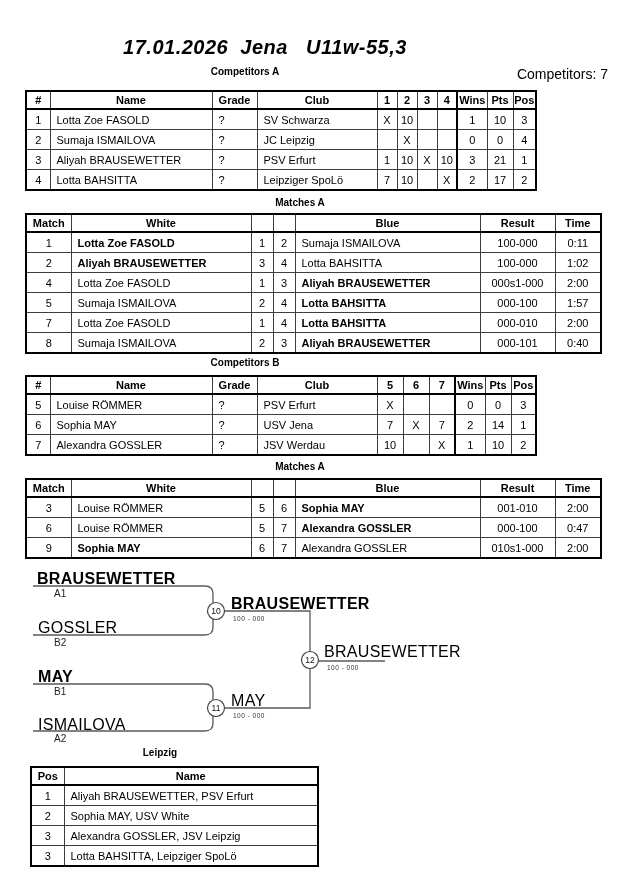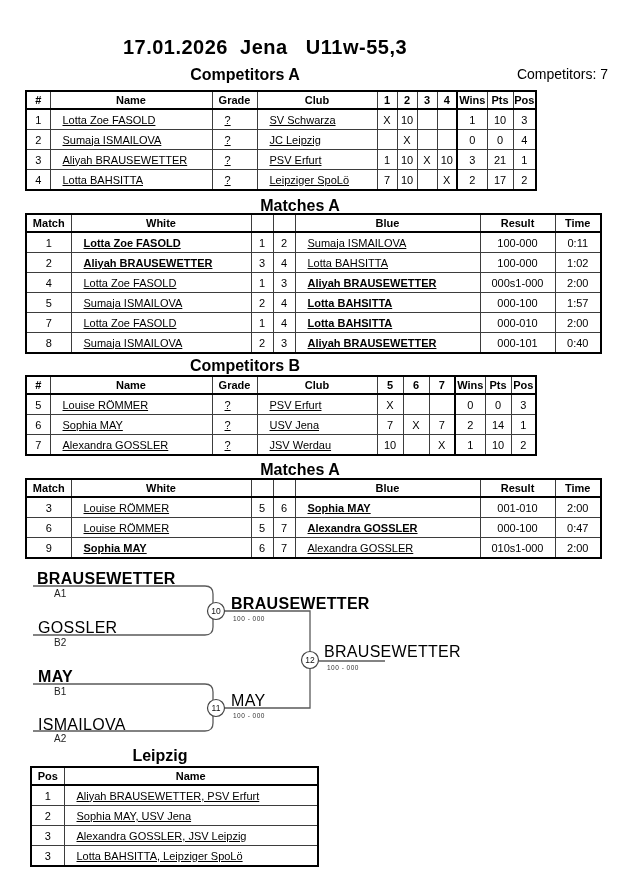--- a/index.html
+++ b/index.html
@@ -1,25 +1,25 @@
 <!DOCTYPE html>
 <html><head>
 <meta charset="utf-8">
 <style>
   html,body{margin:0;padding:0;background:#fff;}
   body{width:630px;height:891px;position:relative;font-family:"Liberation Sans",sans-serif;color:#000;overflow:hidden;}
   .abs{position:absolute;}
-  .page-title{top:36px;left:0;width:530px;text-align:center;font-size:20px;font-weight:bold;white-space:pre;letter-spacing:.5px;}
-  .section-title{font-size:16px;font-weight:bold;text-align:center;white-space:pre;}
+  .page-title{top:36px;left:0;width:530px;text-align:center;font-size:20px;font-weight:bold;white-space:pre;letter-spacing:.5px;font-style:italic;}
+  .section-title{font-size:10px;font-weight:bold;text-align:center;white-space:pre;}
   .comp-count{top:66px;right:22px;font-size:14px;}
   
   .grid{border-collapse:collapse;table-layout:fixed;border:2px solid #000;font-size:11px;background:#fff;}
   .grid th,.grid td{border:1px solid #3d3d3d;height:19px;text-align:center;padding:0;overflow:hidden;white-space:nowrap;vertical-align:middle;}
   .grid th{border-bottom:2px solid #000;font-weight:bold;height:16px;}
-  .grid td.al{text-align:left;padding-left:12px;text-decoration:underline;}
+  .grid td.al{text-align:left;padding-left:6px;}
   .grid .tl{border-left:2px solid #000;}
   .grid td.b{font-weight:bold;}
   
   .bk-name{font-size:16px;line-height:11px;white-space:pre;letter-spacing:.3px;}
   .bk-bold{font-weight:bold;}
   .bk-seed{font-size:10px;line-height:10px;color:#222;margin-left:20px;}
   .bk-score{font-size:6.5px;line-height:7px;color:#333;letter-spacing:.5px;}
   svg text.bk-num{font-family:"Liberation Sans",sans-serif;font-size:8.5px;fill:#111;}
 </style>
 </head>
@@ -333,21 +333,21 @@
           <th>Name</th>
         </tr>
       </thead>
       <tbody>
         <tr>
           <td>1</td>
           <td class="al">Aliyah BRAUSEWETTER, PSV Erfurt</td>
         </tr>
         <tr>
           <td>2</td>
-          <td class="al">Sophia MAY, USV Jena</td>
+          <td class="al">Sophia MAY, USV White</td>
         </tr>
         <tr>
           <td>3</td>
           <td class="al">Alexandra GOSSLER, JSV Leipzig</td>
         </tr>
         <tr>
           <td>3</td>
           <td class="al">Lotta BAHSITTA, Leipziger SpoLö</td>
         </tr>
       </tbody>

